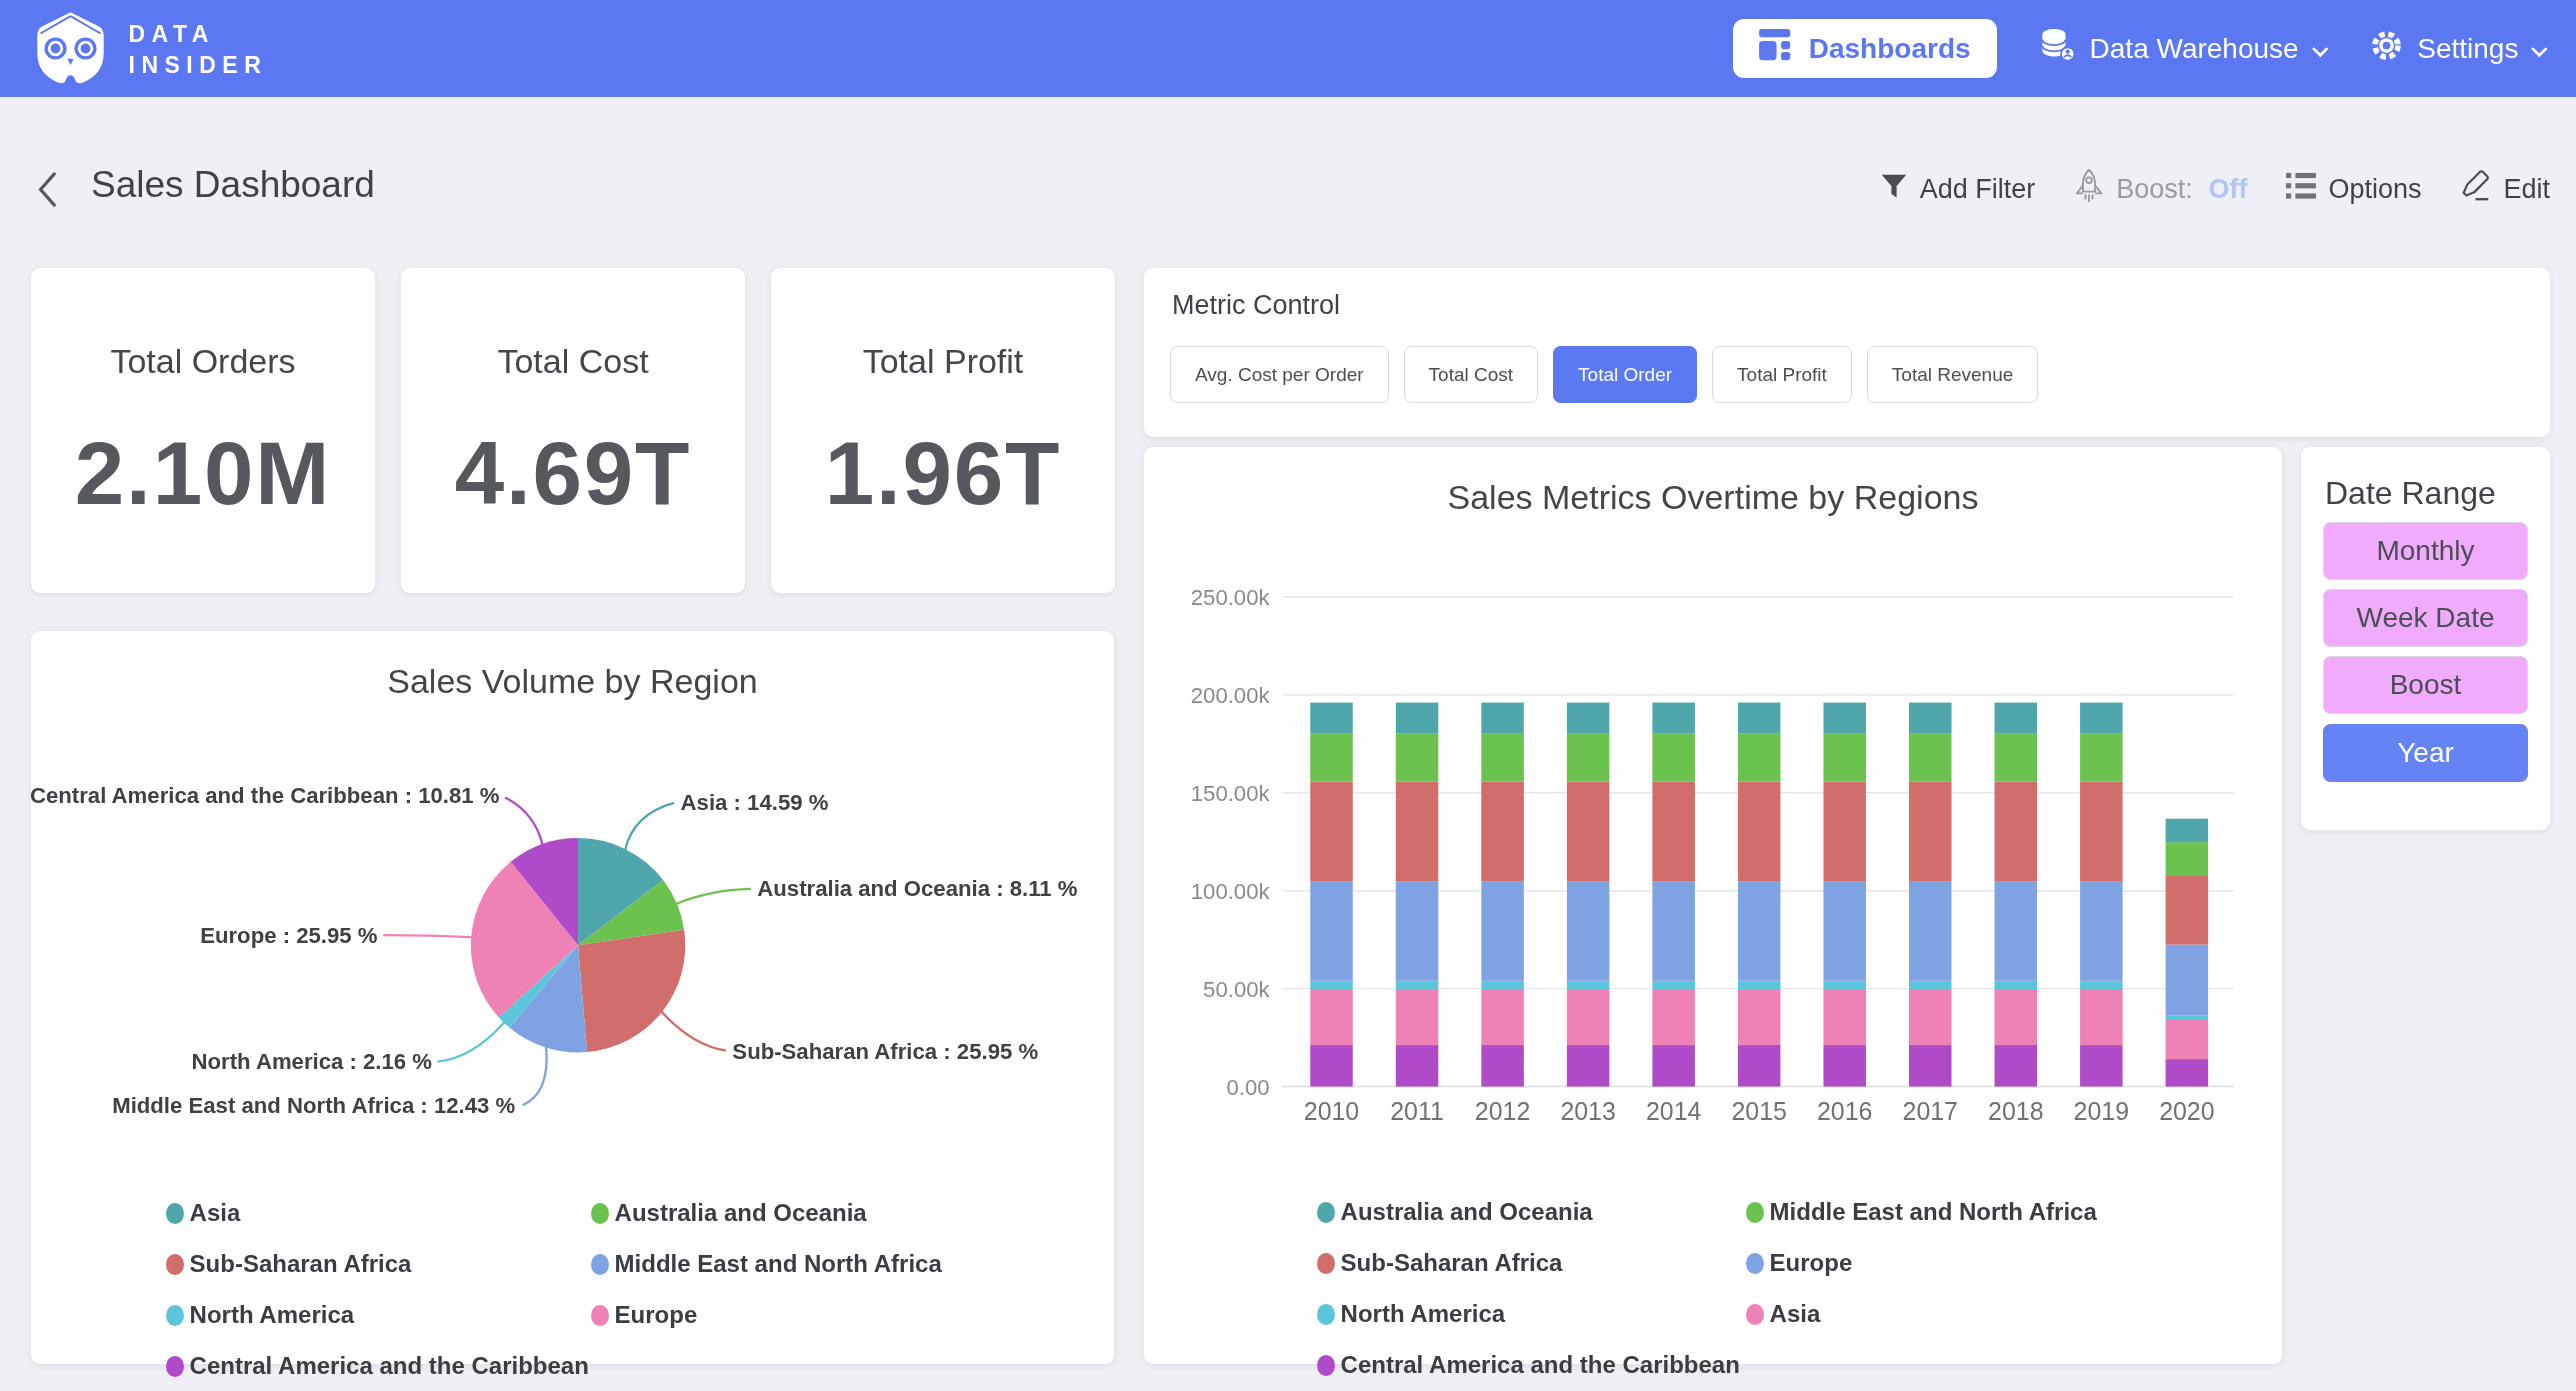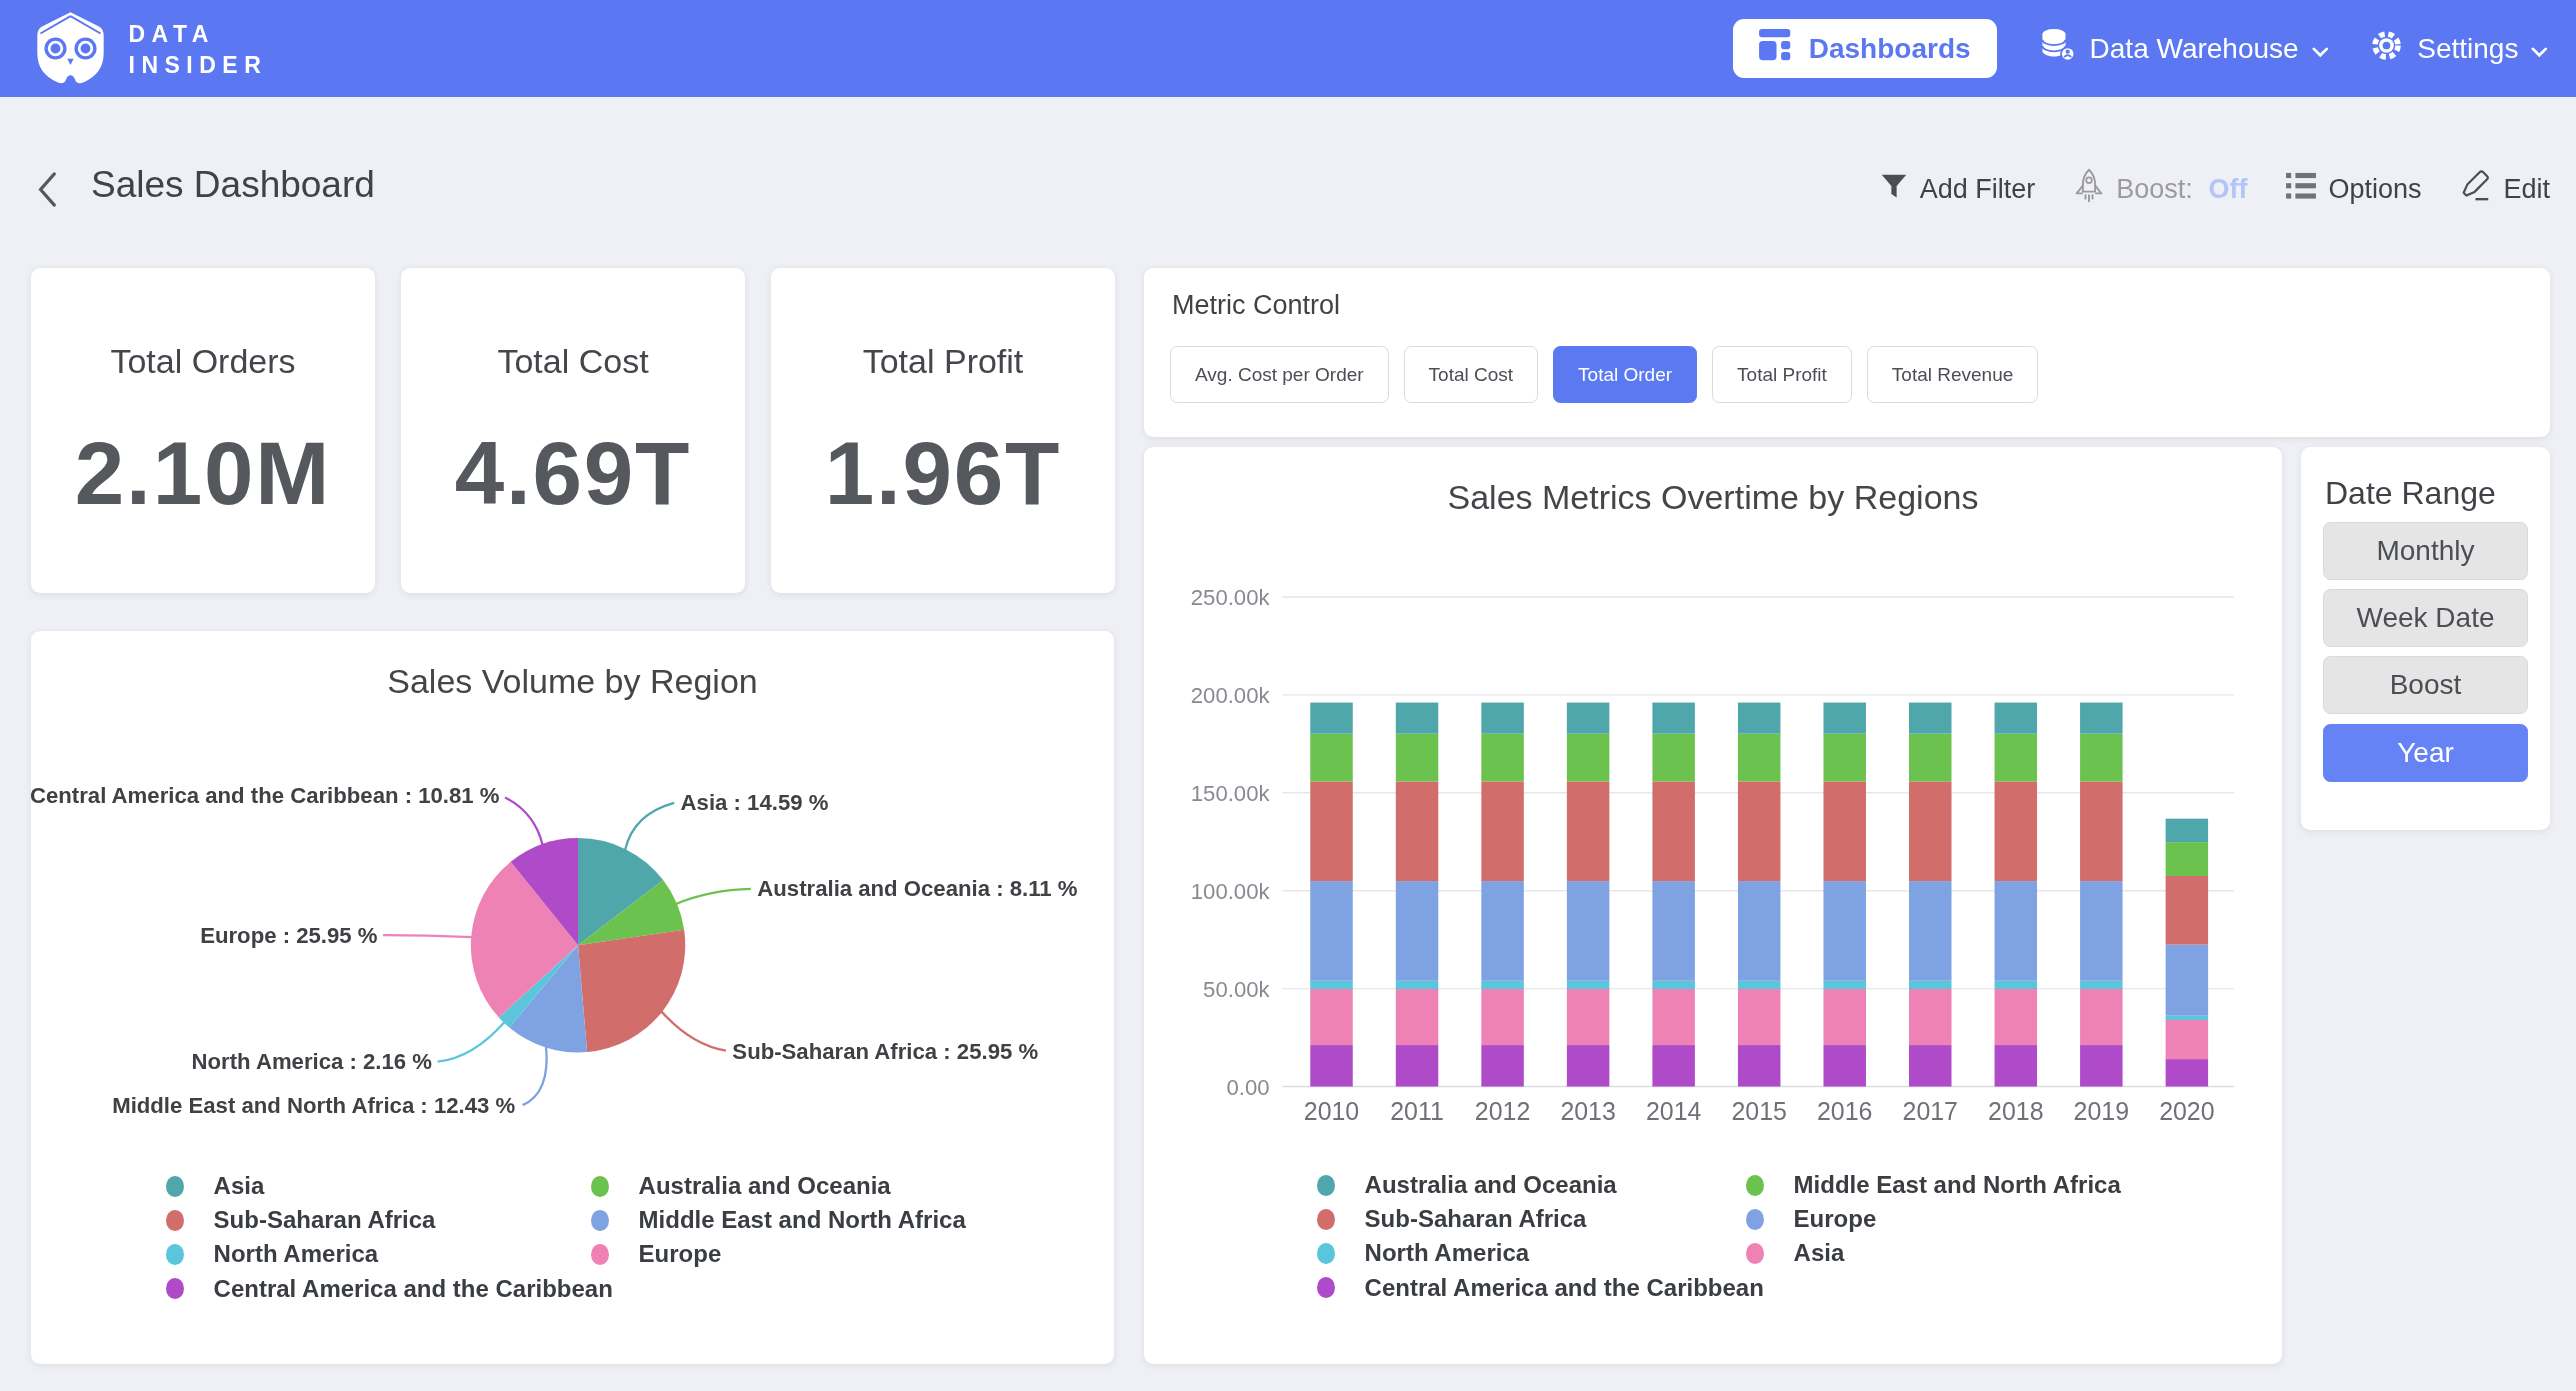--- a/index.html
+++ b/index.html
@@ -43,27 +43,27 @@
   #bar-card { left:1144px; top:447px; width:1138px; height:917px; }
   .chart-title { text-align:center; font-size:34px; color:#434549; padding-top:31px; position:relative; z-index:2; }
   #pie-svg, #bar-svg { position:absolute; left:0; top:0; z-index:1; }
   .pie-callout { font-size:24px; font-weight:bold; fill:#3f4145; }
   .y-tick { font-size:24px; fill:#878a90; }
   .x-tick { font-size:27px; fill:#6e7176; text-anchor:middle; }
   svg text { font-family:"Liberation Sans", sans-serif; }
   .legend-col { position:absolute; }
   #pie-leg-0 { left:135px; top:543px; } #pie-leg-1 { left:560px; top:543px; }
   #bar-leg-0 { left:173px; top:726px; } #bar-leg-1 { left:602px; top:726px; }
-  .legend-item { display:flex; align-items:center; gap:30px; margin-bottom:10.2px; height:24px; cursor:pointer; }
+  .legend-item { display:flex; align-items:center; gap:6px; margin-bottom:10.2px; height:24px; cursor:pointer;margin-top:27px; }
   .legend-dot { width:17.6px; height:21px; border-radius:50%; flex:0 0 auto; }
   .legend-label { font-size:24px; font-weight:bold; color:#3a3d42; white-space:nowrap; }
   #date-card { left:2301px; top:447px; width:249px; height:383px; }
   .date-title { position:absolute; left:24px; top:28px; font-size:32px; color:#3f4247; }
   #date-buttons { position:absolute; left:22px; top:75px; width:205px; display:flex; flex-direction:column; gap:9.2px; }
-  .date-btn { height:58px; font-size:28px; color:#4b4e54; background:#e5e5e5; border:1.8px solid #d9dade;
+  .date-btn { height:58px; font-size:28px; color:#4b4e54; background:#f0abfc; border:1.8px solid #d9dade;
               border-radius:7.4px; cursor:pointer; font-family:"Liberation Sans",sans-serif; }
   .date-btn.selected { background:#6583f4; border-color:#6583f4; color:#fff; }
 </style>
 </head>
 <body>
 
 <div class="navbar">
   <div class="brand">
     <span>
       <svg width="79" height="83" viewBox="0 0 100 100">

